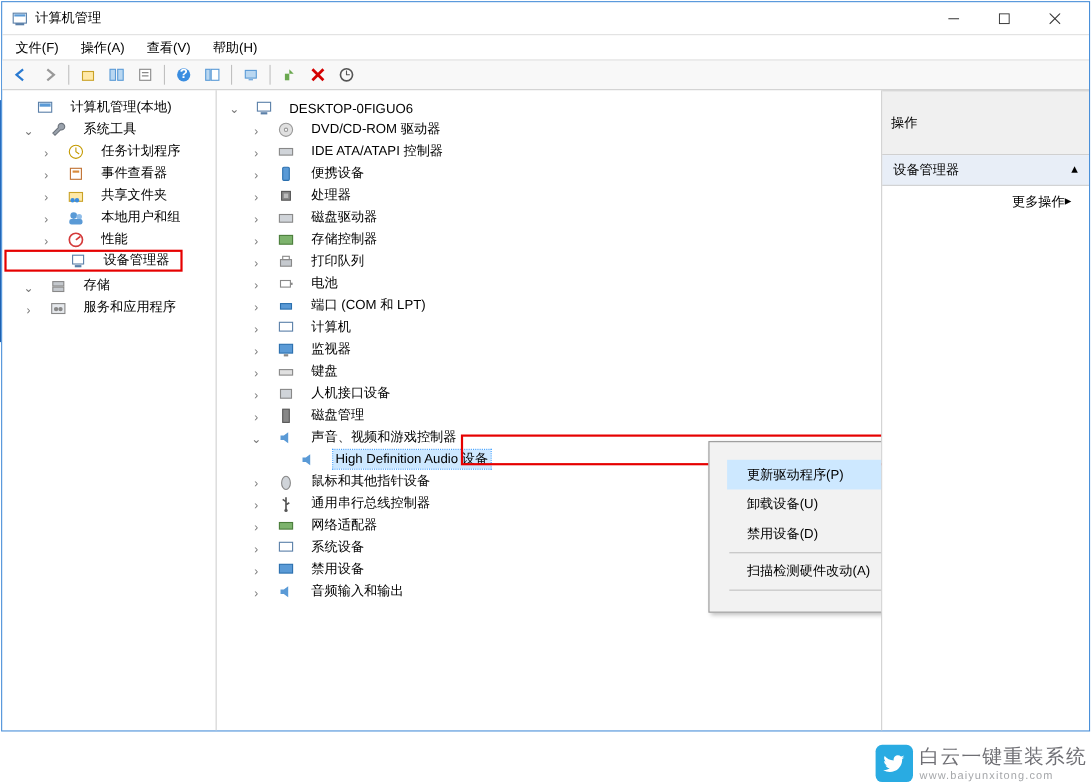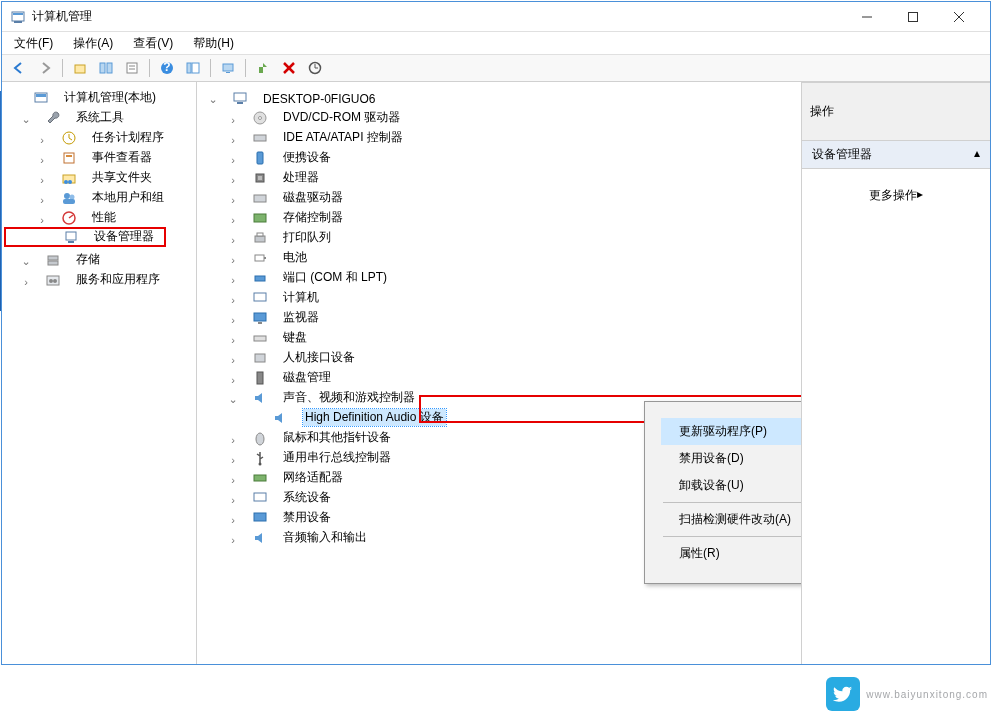--- a/index.html
+++ b/index.html
@@ -19,21 +19,21 @@
 .left { width: 195px; border-right: 1px solid #d0d0d0; padding: 4px 2px; overflow: hidden; }
 .mid { flex: 1; border-right: 1px solid #d0d0d0; padding: 4px 2px; position: relative; overflow: hidden; }
 .right { width: 188px; display: flex; flex-direction: column; }
 .tree-row { display: flex; align-items: flex-end; height: 20px; white-space: nowrap; gap: 11px; }
 .tree-row .tw { width: 16px; display: flex; justify-content: center; align-items: center; color: #777; font-size: 11px; }
 .tree-row .ic { width: 16px; height: 16px; margin-right: 4px; display: flex; align-items: center; justify-content: center; }
 .tree-row.sel .lbl { background: #cde8ff; outline: 1px dotted #3399ff; padding: 0 2px; }
 .redbox { border: 2px solid #e60000; }
 .actions-header { background: #f0f0f0; border-bottom: 1px solid #d0d0d0; border-top: 1px solid #d0d0d0; padding: 20px 8px; font-weight: 400; }
 .actions-sub { background: #e8eef7; padding: 5px 10px; display: flex; justify-content: space-between; border-bottom: 1px solid #d0d0d0; }
-.actions-item { padding: 18px 16px; display: flex; justify-content: center; }
+.actions-item { padding: 6px 16px; display: flex; justify-content: flex-end; }
 .ctx { position: absolute; left: 407px; top: 319px; width: 200px; background: #f2f2f2; border: 1px solid #979797; box-shadow: 2px 2px 4px rgba(0,0,0,0.25); padding: 16px; margin-left: 40px; }
 .ctx .item { padding: 5px 18px; }
 .ctx .item.hl { background: #cde8ff; }
 .ctx .div { height: 1px; background: #c0c0c0; margin: 3px 2px; }
 .ctx-red { position: absolute; left: 222px; top: 313px; width: 388px; height: 28px; border: 2px solid #e60000; pointer-events: none; }
 .wm { position: absolute; right: 4px; bottom: 2px; display: flex; align-items: center; gap: 6px; }
 .wm .bird { width: 34px; height: 34px; background: #29abe2; border-radius: 6px; display: flex; align-items: center; justify-content: center; color: #fff; font-size: 22px; }
 .wm .t1 { font-size: 18px; color: #6f6f74; letter-spacing: 1px; }
 .wm .t2 { font-size: 10px; color: #a5a7aa; letter-spacing: 1px; }
 svg { display: block; }
@@ -472,26 +472,25 @@
               <path d="M3 6 L6 6 L10 3 L10 13 L6 10 L3 10 Z" fill="#5a9ad6"></path>
             </svg>
           </span>
           <span class="lbl">音频输入和输出</span>
         </div>
 
       <div class="ctx-red"></div>
 
       <div class="ctx">
         <div class="item hl">更新驱动程序(P)</div>
+        <div class="item">卸载设备(U)</div>
         <div class="item">禁用设备(D)</div>
-        <div class="item">卸载设备(U)</div>
         <div class="div"></div>
         <div class="item">扫描检测硬件改动(A)</div>
         <div class="div"></div>
-        <div class="item">属性(R)</div>
       </div>
     </div>
 
     <div class="right">
       <div class="actions-header">操作</div>
       <div class="actions-sub">
         <span>设备管理器</span>
         <span>▴</span>
       </div>
       <div class="actions-item">
@@ -502,15 +501,16 @@
   </div>
 </div>
 
 <div class="wm">
   <div class="bird">
     <svg width="22" height="22" viewBox="0 0 24 24">
         <path d="M22 5.8c-.8.4-1.6.6-2.5.7.9-.5 1.6-1.4 1.9-2.4-.8.5-1.8.9-2.8 1.1C17.8 4.4 16.7 4 15.5 4c-2.3 0-4.2 1.9-4.2 4.2 0 .3 0 .6.1.9C7.7 8.9 4.6 7.2 2.5 4.6c-.4.6-.6 1.4-.6 2.1 0 1.5.7 2.8 1.9 3.5-.7 0-1.4-.2-1.9-.5v.1c0 2 1.4 3.7 3.4 4.1-.4.1-.7.1-1.1.1-.3 0-.5 0-.8-.1.5 1.7 2.1 2.9 4 2.9-1.5 1.1-3.3 1.8-5.3 1.8H1c1.9 1.2 4.2 1.9 6.6 1.9 7.9 0 12.2-6.5 12.2-12.2v-.6c.9-.5 1.6-1.3 2.2-2.1z" fill="#fff"></path>
       </svg>
   </div>
   <div>
+    <div class="t1">白云一键重装系统</div>
     <div class="t2">www.baiyunxitong.com</div>
   </div>
 </div>
 
 </body></html>

